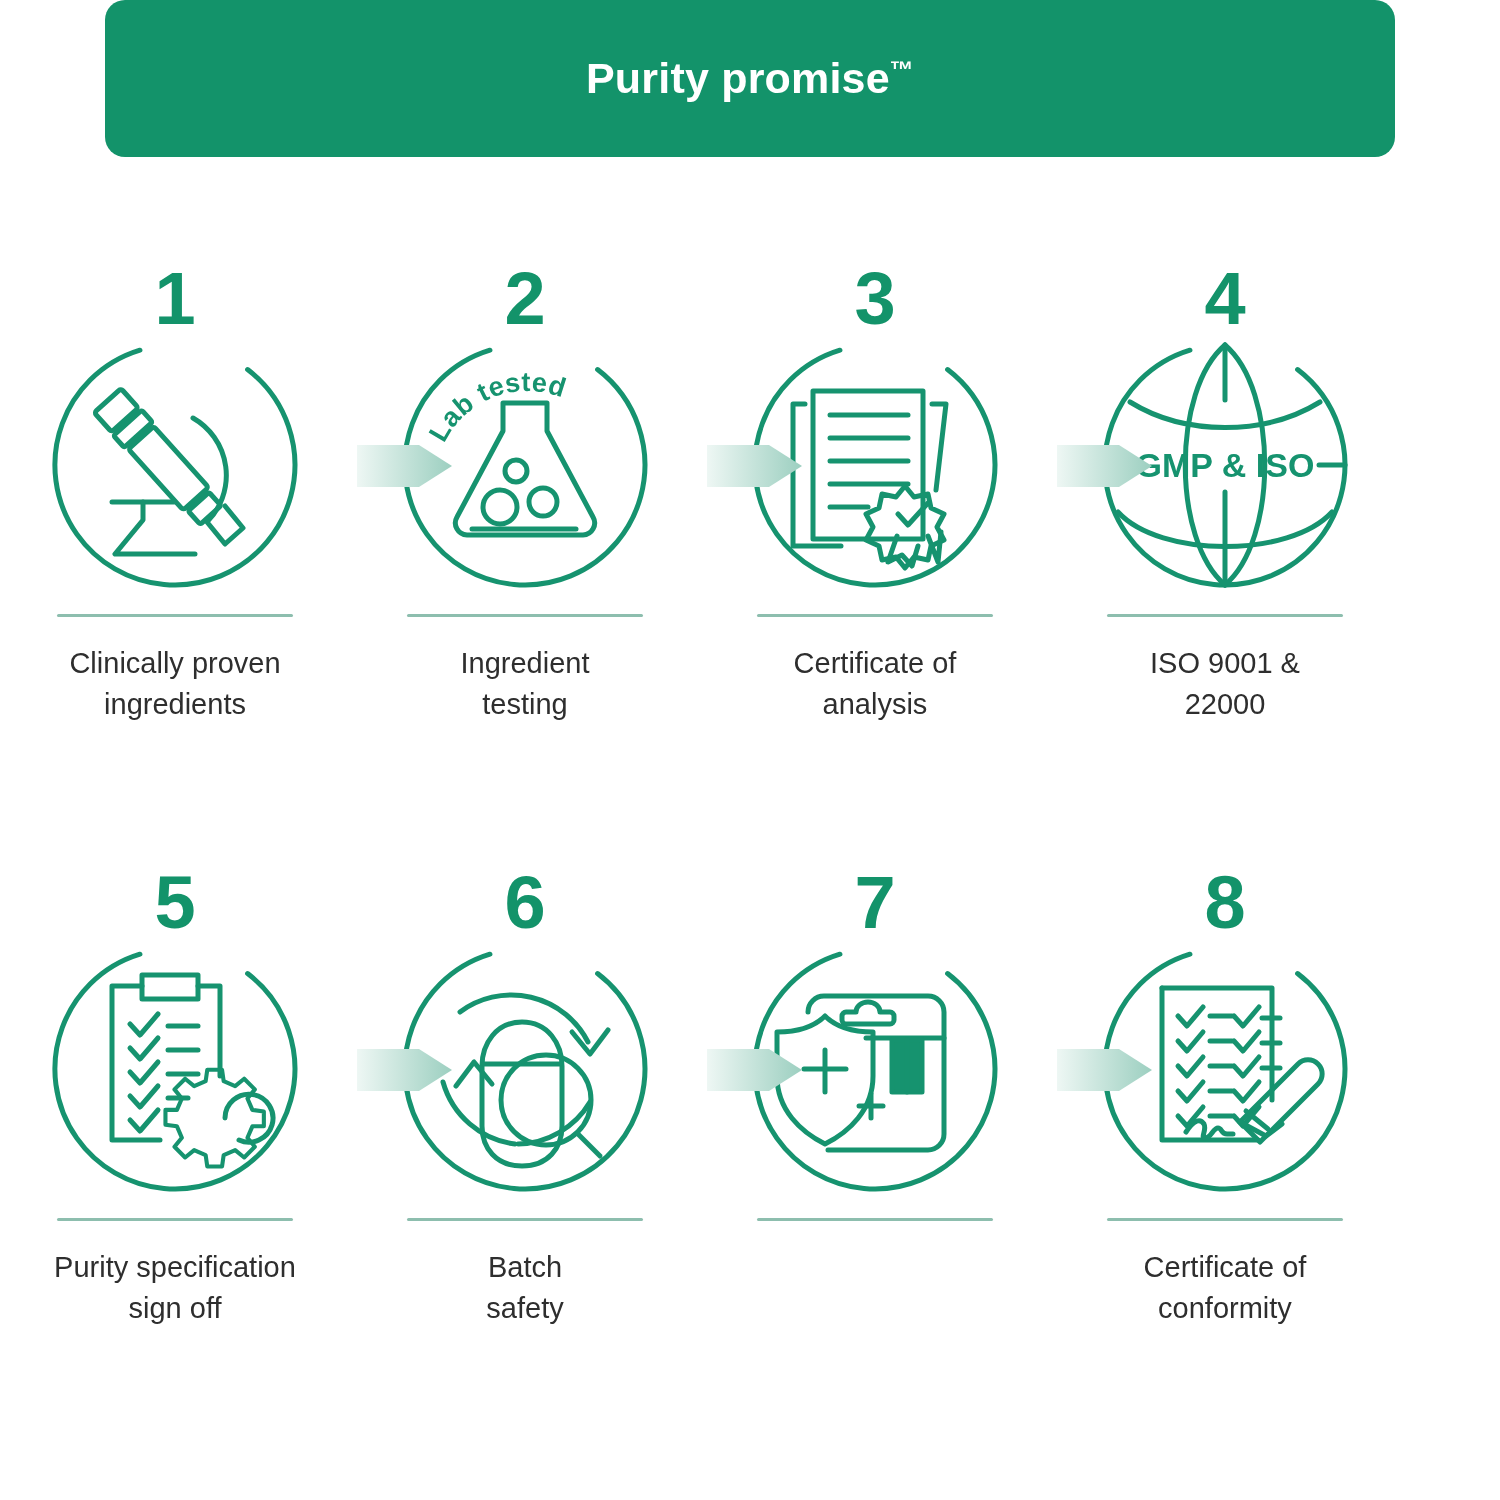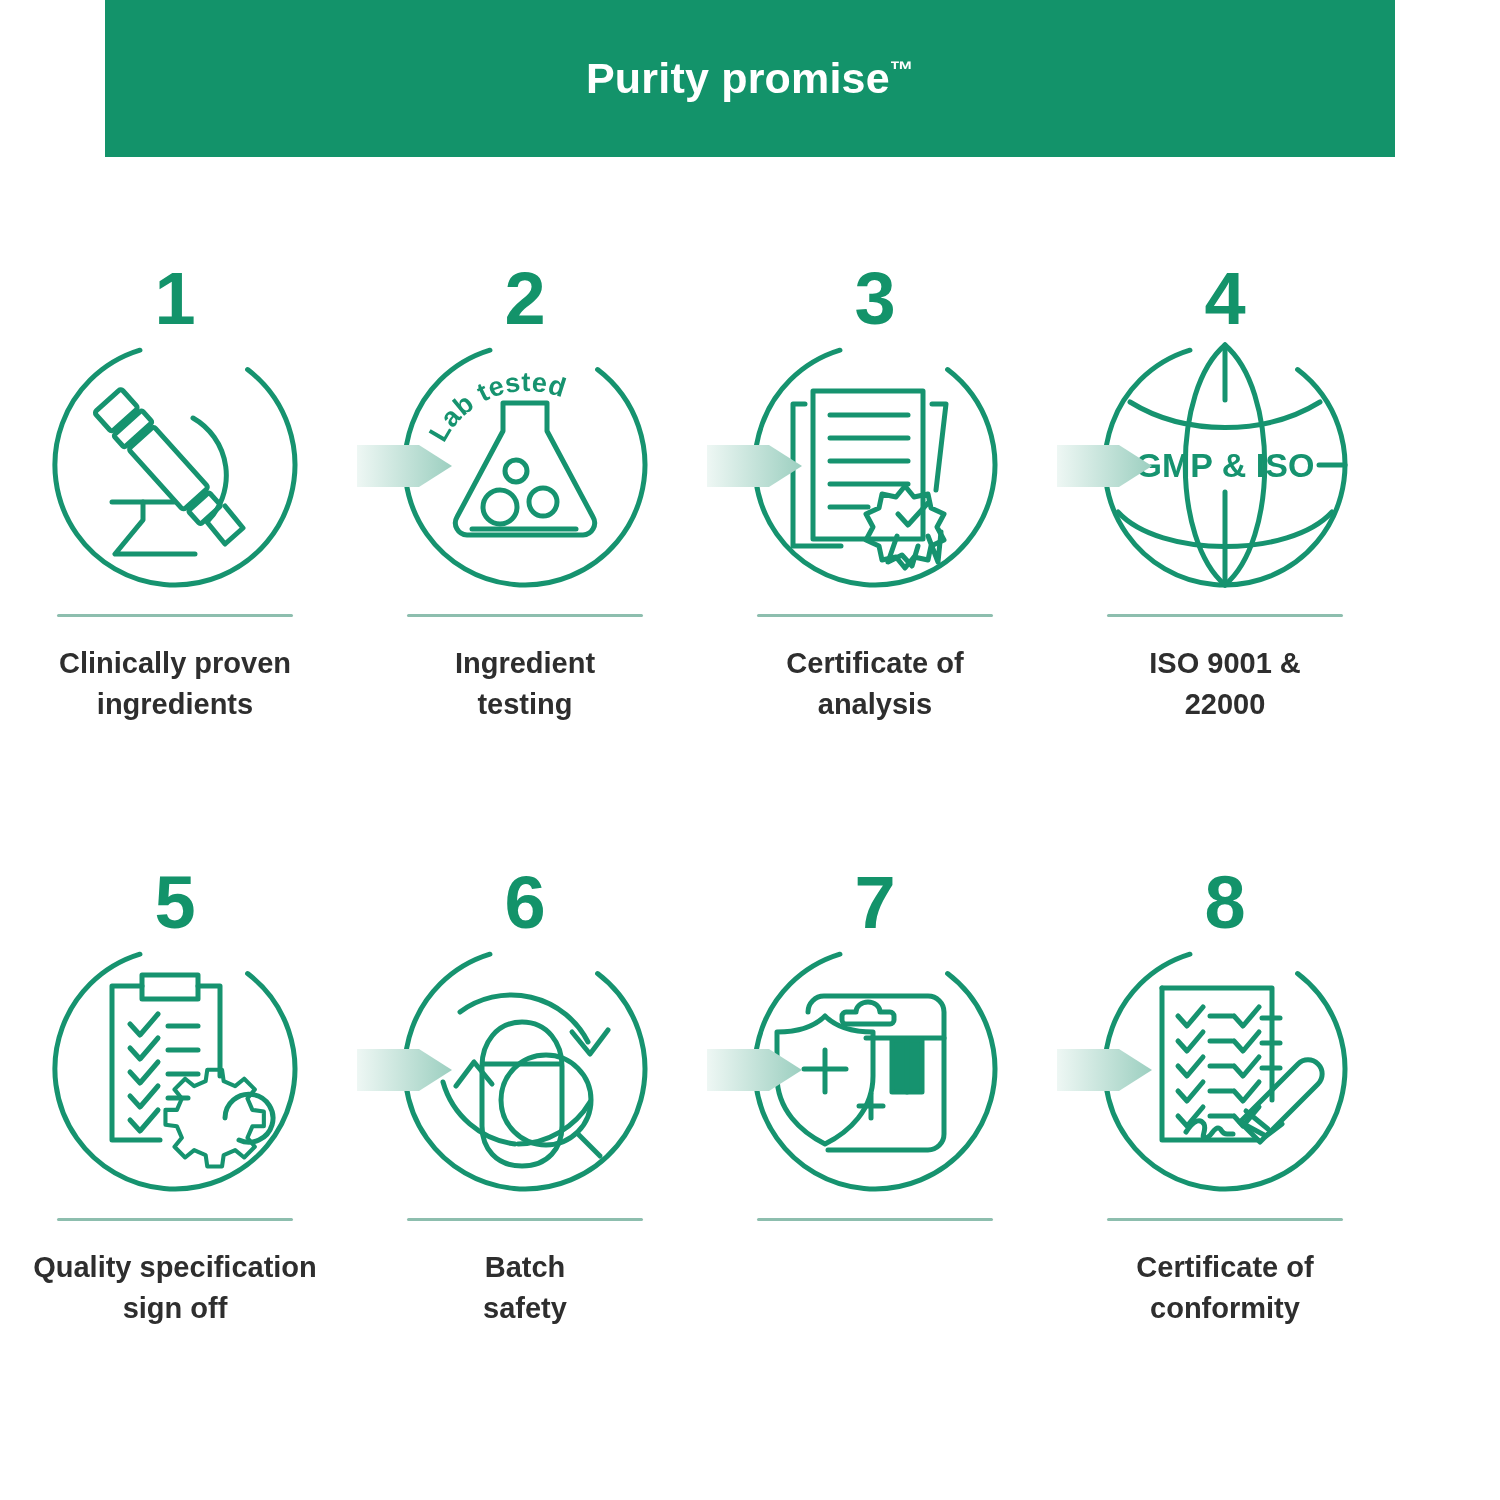--- a/index.html
+++ b/index.html
@@ -7,21 +7,21 @@
     width:1500px;height:1500px;
     background:#ffffff;
     font-family:"Liberation Sans","DejaVu Sans",sans-serif;
     overflow:hidden;
     position:relative;
   }
   
   .banner{
     position:absolute;left:105px;top:0;width:1290px;height:157px;
     background:#13936a;
-    display:flex;flex-direction:column;align-items:center;justify-content:center;
+    display:flex;flex-direction:column;align-items:center;justify-content:center;border-radius:20px;
   }
   .banner-line{
     color:#ffffff;
     font-weight:bold;
     font-size:43px;
     line-height:1.28;
     letter-spacing:.2px;
     text-align:center;
     white-space:nowrap;
   }
@@ -55,21 +55,21 @@
   .divider{
     width:236px;height:3px;background:#8dbeae;margin-top:24px;border-radius:2px;
   }
   .caption{
     margin-top:26px;
     font-size:29px;
     line-height:1.42;
     color:#2e2e2e;
     text-align:center;
     white-space:pre-line;
-    font-weight:700;
+    font-weight:400;
   }
   
   .arrow{
     position:absolute;
     width:95px;height:62px;
     top:177px;
   }
   .arrow svg{display:block;width:95px;height:62px;}
   .row-1 .arrow{top:177px;}
   .row-2 .arrow{top:177px;}
@@ -230,21 +230,21 @@
         <path d="M80 176 l10 11 18-21"></path>
         <path d="M118 82 h30"></path>
         <path d="M118 106 h30"></path>
         <path d="M118 130 h30"></path>
         <path d="M118 154 h20"></path>
         <path d="M166 123 h18 l2 14 14 6 11-9 13 13 -9 11 6 14 14 2 v18 h-14 l-6 14 9 11 -13 13 -11-9 -14 6 -2 14 h-18 l-2-14 -14-6 -11 9 -13-13 9-11 -6-14 -14-2 v-18 h14 l6-14 -9-11 13-13 11 9 14-6 z" transform="translate(-10,-3) scale(0.82) translate(38,34)"></path>
         <path d="M175 174 a24 24 0 1 1 14 22" transform="translate(0,0)"></path>
       </svg>
     </div>
     <div class="divider"></div>
-    <div class="caption">Quality specification
+    <div class="caption">Purity specification
 sign off</div>
   </div>
 
   <div class="cell">
     <div class="num">6</div>
     <div class="icon-wrap">
       <svg width="250" height="250" viewBox="0 0 250 250" fill="none" stroke="#16936f" stroke-width="5" stroke-linecap="round" stroke-linejoin="round">
         <path d="M125 5 a120 120 0 1 1 -84.9 35.1 A120 120 0 0 1 125 5" stroke-dasharray="640 113" stroke-dashoffset="-78"></path>
         <path d="M60 68 A86 86 0 0 1 188 98"></path>
         <path d="M172 88 l18 22 18-24"></path>

